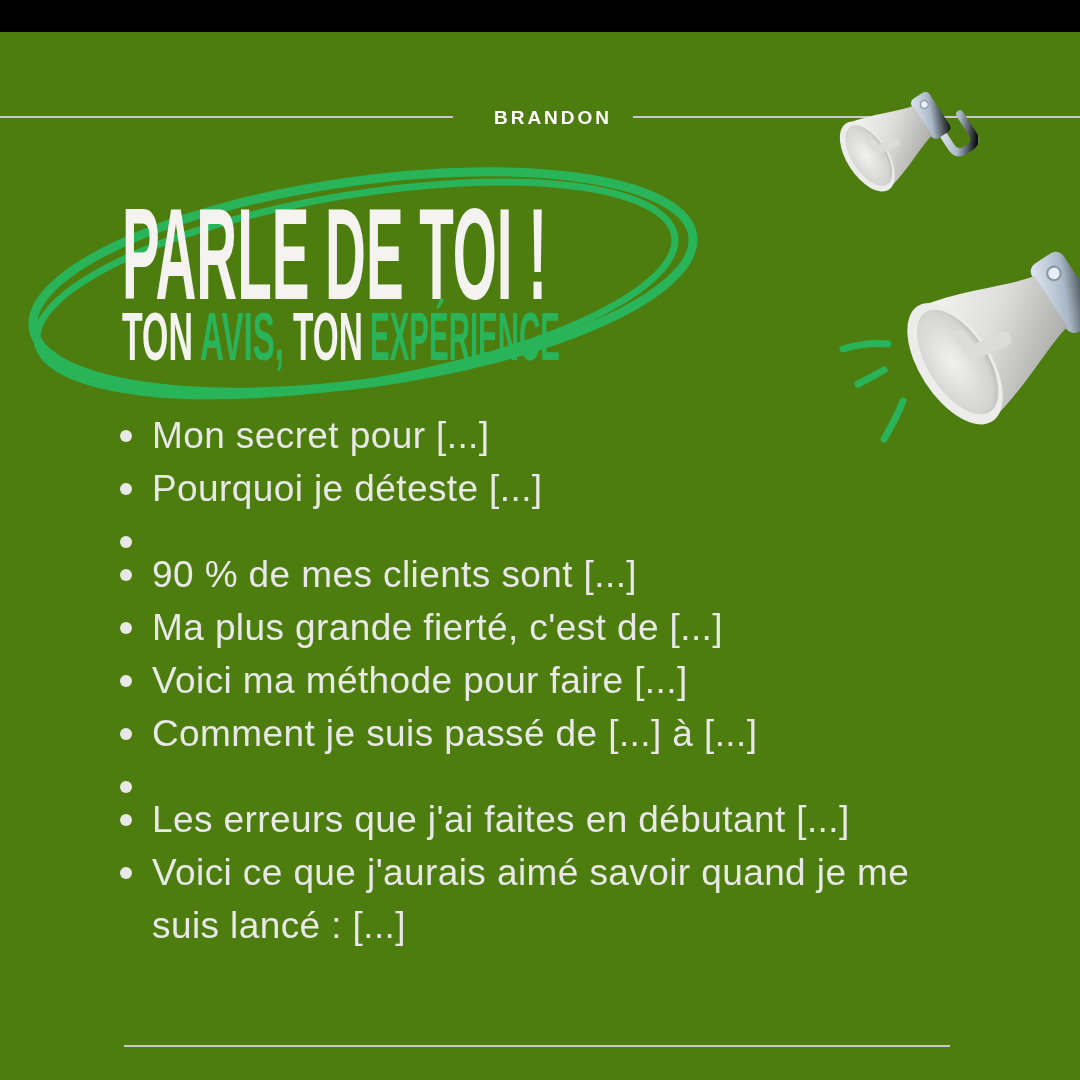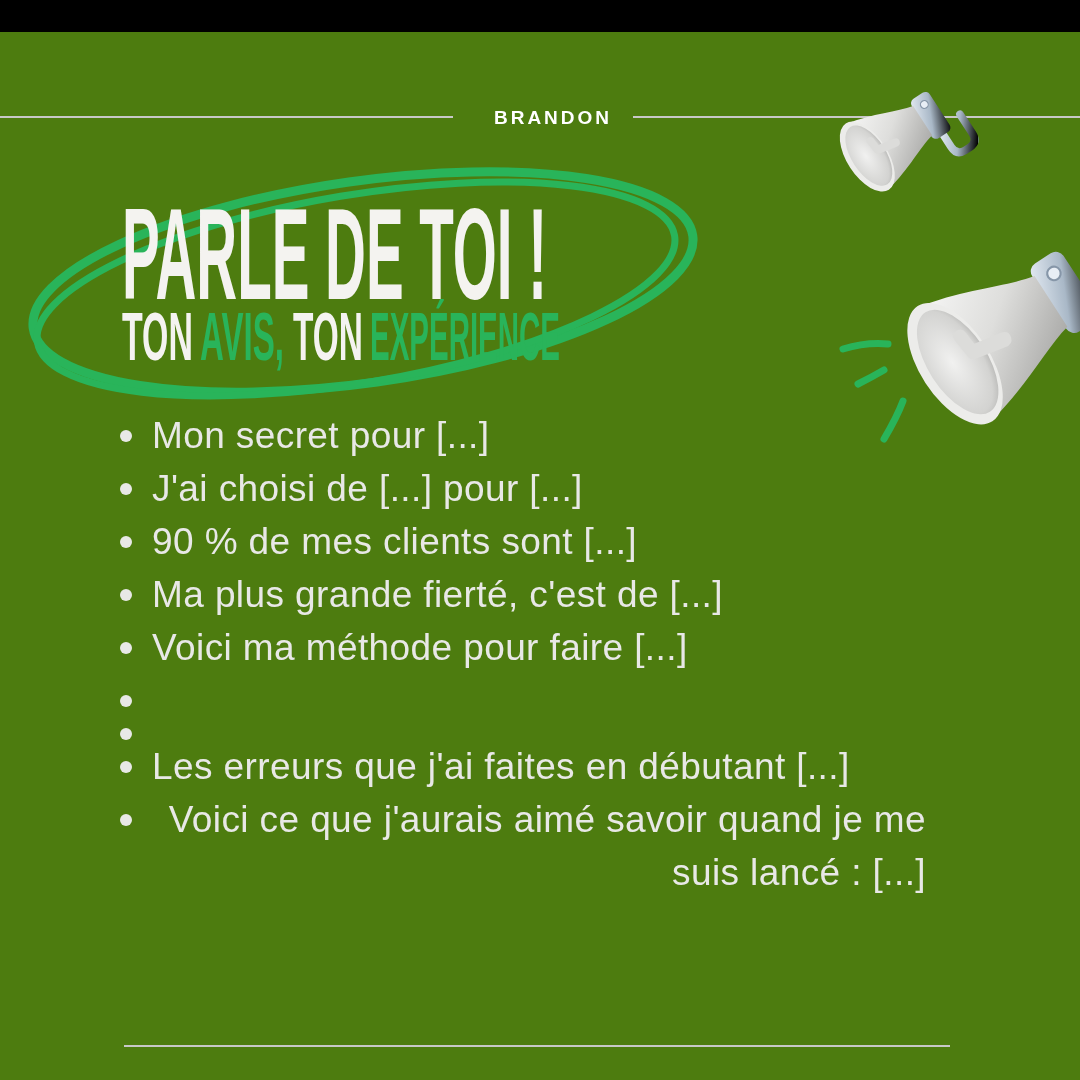--- a/index.html
+++ b/index.html
@@ -20,21 +20,21 @@
   svg.decor{position:absolute;left:0;top:0;width:1080px;height:1080px;pointer-events:none;}
   .condensed{font-family:"Liberation Sans",sans-serif;font-weight:bold;}
   
   ul.prompts{
     position:absolute;left:120px;top:377px;width:806px;
     margin:0;padding:0;list-style:none;
   }
   ul.prompts li{
     display:flex;align-items:flex-start;
     color:#e8e8e6;font-size:37px;line-height:53px;
-    font-weight:300;letter-spacing:0.4px;text-align:right;
+    font-weight:300;letter-spacing:0.4px;
   }
   .dot{
     width:12px;height:12px;border-radius:50%;background:#e8e8e6;
     flex:0 0 12px;margin:21px 20px 0 0;
   }
   
   .bline{position:absolute;left:124px;top:1013px;width:826px;height:2px;background:#c8c8c8;}
 </style>
 </head>
 <body>
@@ -45,36 +45,40 @@
   <div class="hline right"></div>
   <div class="brand">BRANDON</div>
 
   <ul class="prompts">
     <li>
         <span class="dot"></span>
         <span>Mon secret pour [...]</span>
       </li>
     <li>
         <span class="dot"></span>
-        <span>J'ai choisi de [...] pour [...]</span>
+        <span>Pourquoi je déteste [...]</span>
+      </li>
+    <li>
+        <span class="dot"></span>
       </li>
     <li>
         <span class="dot"></span>
         <span>90 % de mes clients sont [...]</span>
       </li>
     <li>
         <span class="dot"></span>
         <span>Ma plus grande fierté, c'est de [...]</span>
       </li>
     <li>
         <span class="dot"></span>
         <span>Voici ma méthode pour faire [...]</span>
       </li>
     <li>
         <span class="dot"></span>
+        <span>Comment je suis passé de [...] à [...]</span>
       </li>
     <li>
         <span class="dot"></span>
       </li>
     <li>
         <span class="dot"></span>
         <span>Les erreurs que j'ai faites en débutant [...]</span>
       </li>
     <li>
         <span class="dot"></span>

